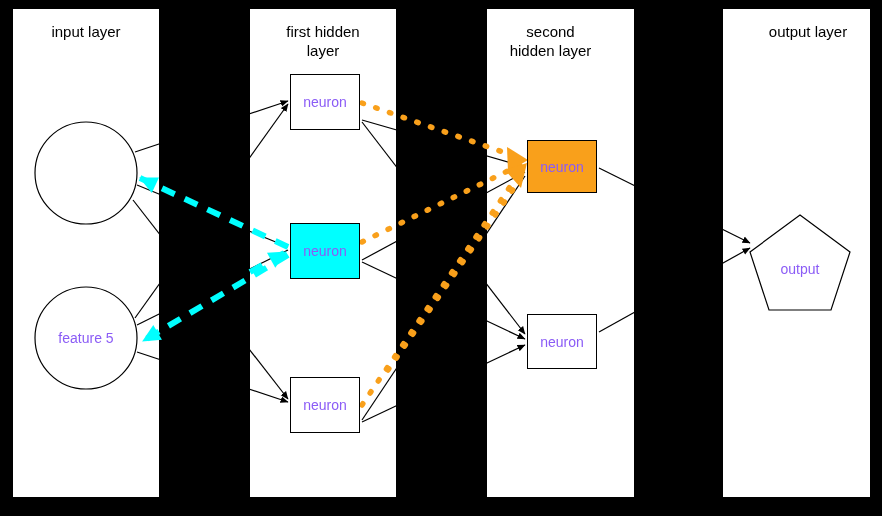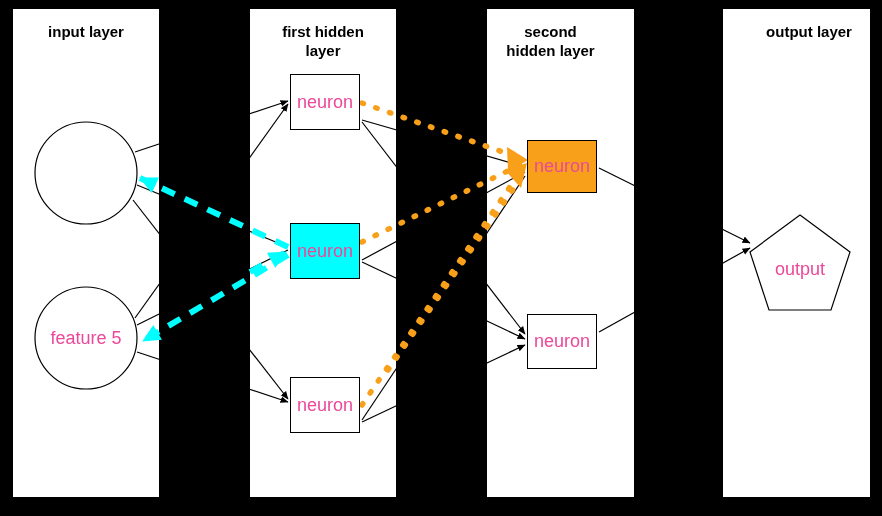--- a/index.html
+++ b/index.html
@@ -19,42 +19,42 @@
     position: absolute;
     background: #ffffff;
     box-sizing: border-box;
   }
   .panel-title {
     position: absolute;
     left: 0;
     right: 0;
     text-align: center;
     font-family: "Liberation Sans", sans-serif;
-    font-weight: bold;
+    font-weight: normal;
     font-size: 15px;
     line-height: 19px;
     color: #000000;
     white-space: pre-line;
   }
   #edges {
     position: absolute;
     left: 0;
     top: 0;
     width: 882px;
     height: 516px;
     pointer-events: none;
   }
   .node-label {
     position: absolute;
     display: flex;
     align-items: center;
     justify-content: center;
     font-family: "Liberation Sans", sans-serif;
-    font-size: 18px;
-    color: #ec4899;
+    font-size: 14px;
+    color: #8b5cf6;
     pointer-events: none;
   }
   .nodebox {
     position: absolute;
     box-sizing: border-box;
     border: 1.6px solid #000000;
     background: #ffffff;
   }
   .nodebox.cyan { background: #00ffff; }
   .nodebox.orange { background: #f9a01b; }
@@ -67,21 +67,21 @@
   <div class="panel" style="left:13px; top:9px; width:146px; height:488px;"></div>
   <div class="panel" style="left:250px; top:9px; width:146px; height:488px;"></div>
   <div class="panel" style="left:487px; top:9px; width:147px; height:488px;"></div>
   <div class="panel" style="left:723px; top:9px; width:147px; height:488px;"></div>
 
   <div class="panel-title" style="left:13px; top:22px; width:146px;">input layer</div>
   <div class="panel-title" style="left:250px; top:22px; width:146px;">first hidden
 layer</div>
   <div class="panel-title" style="left:487px; top:22px; width:127px;">second
 hidden layer</div>
-  <div class="panel-title" style="left:748px; top:22px; width:122px;">output layer</div>
+  <div class="panel-title" style="left:723px; top:22px; width:122px;padding-left:24px;">output layer</div>
 
   <svg id="edges" viewBox="0 0 882 516" xmlns="http://www.w3.org/2000/svg">
     <defs>
       <marker id="arrowBlack" markerWidth="9" markerHeight="9" refX="7.5" refY="4" orient="auto" markerUnits="userSpaceOnUse">
         <path d="M0,0.6 L8,4 L0,7.4 z" fill="#000000"></path>
       </marker>
       <marker id="arrowCyan" markerWidth="22" markerHeight="22" refX="18" refY="10" orient="auto" markerUnits="userSpaceOnUse">
         <path d="M1,1.5 L19,10 L1,18.5 z" fill="#00ffff"></path>
       </marker>
       <marker id="arrowOrange" markerWidth="22" markerHeight="22" refX="18" refY="10" orient="auto" markerUnits="userSpaceOnUse">

